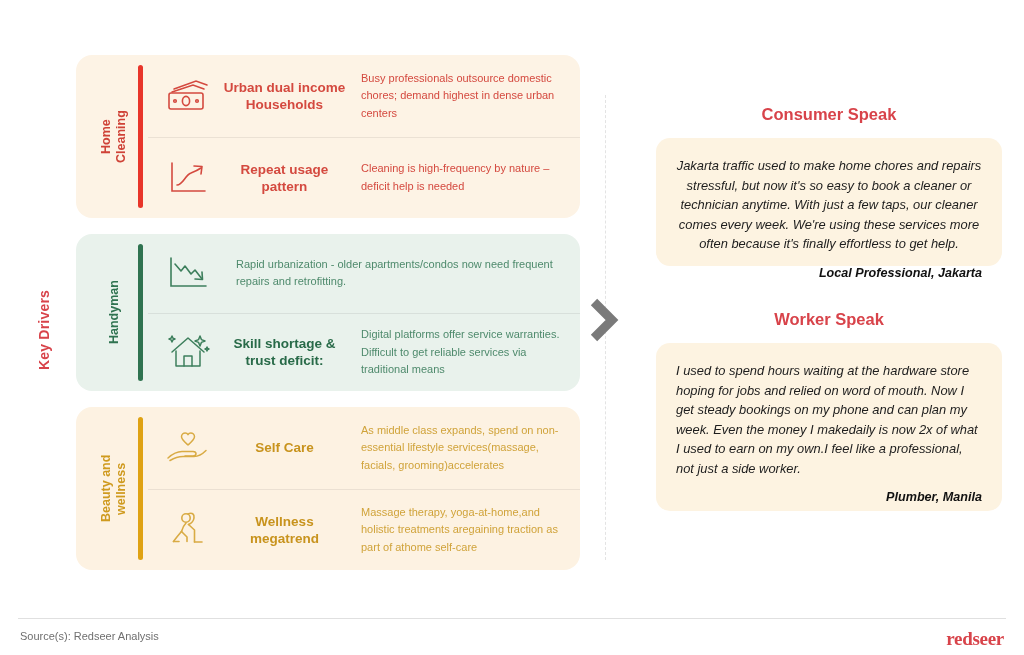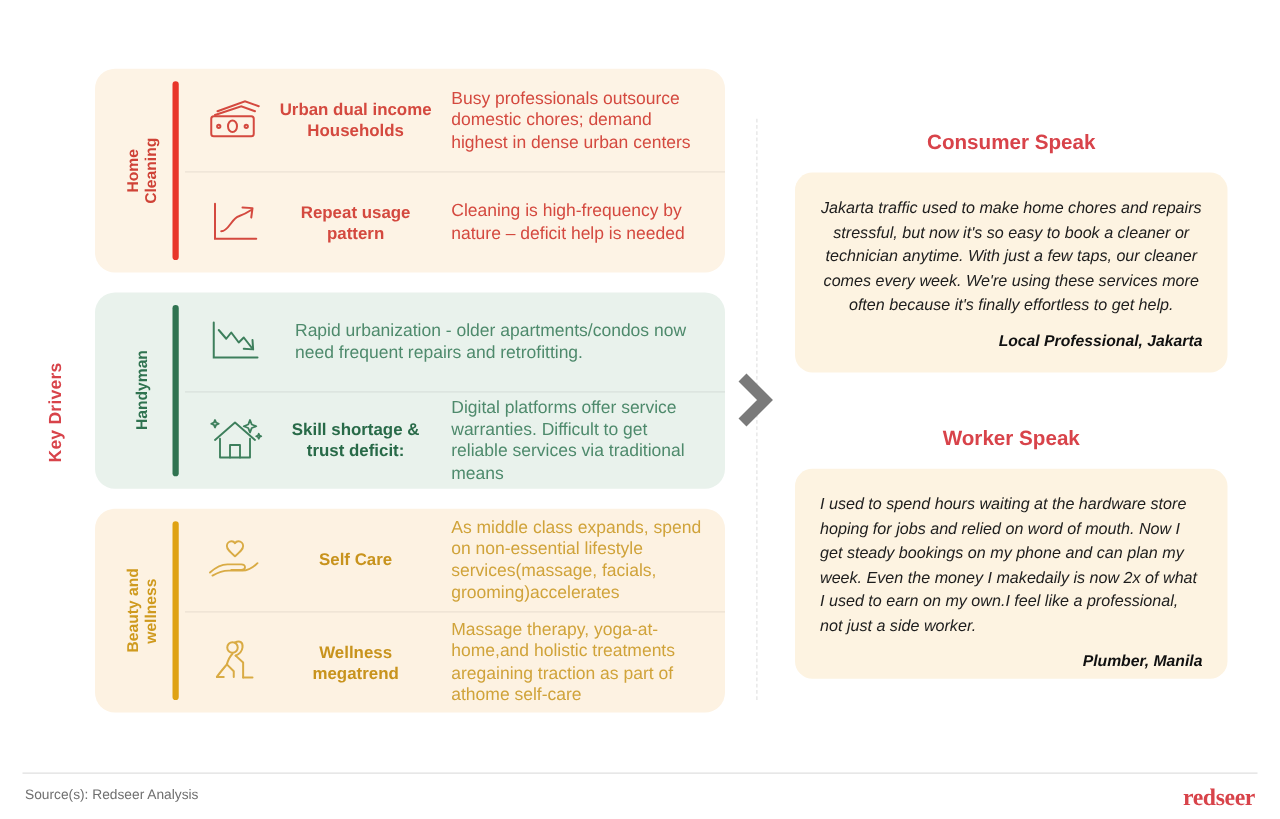--- a/index.html
+++ b/index.html
@@ -74,21 +74,21 @@
     flex: 0 0 68px;
     display: flex; align-items: center; justify-content: center;
   }
   .row-title {
     flex: 0 0 125px;
     font-size: 13.5px; font-weight: 700; line-height: 17px;
     text-align: center;
   }
   .row-desc {
     flex: 1;
-    font-size: 14px; line-height: 17.5px;
+    font-size: 11px; line-height: 17.5px;
     padding-left: 14px;
   }
   .card.home   .row-title, .card.home   .row-desc { color: #d4493f; }
   .card.handy  .row-title { color: #286a48; }
   .card.handy  .row-desc  { color: #4e8a6c; }
   .card.beauty .row-title { color: #c8931d; }
   .card.beauty .row-desc  { color: #d0a33a; }
 
   
   .v-divider {
@@ -96,34 +96,34 @@
     width: 0; height: 465px;
     border-left: 1px dashed #e3e3e3;
   }
   .chevron {
     position: absolute; left: 588px; top: 296px;
     width: 34px; height: 48px;
     color: #7a7a7a;
   }
 
   
-  .right { position: absolute; left: 636px; top: 105px; width: 346px; }
+  .right { position: absolute; left: 656px; top: 105px; width: 346px; }
   .speak-title {
     text-align: center;
     font-size: 16.5px; font-weight: 700;
     color: #d8434a;
     margin-bottom: 14px;
   }
   .speak-title.second { margin-top: 44px; }
   .quote-box {
     background: #fdf3e1;
     border-radius: 14px;
     padding: 18px 20px 14px 20px;
   }
-  .quote-box.consumer { text-align: right; height: 160px; }
+  .quote-box.consumer { text-align: right; height: 128px; }
   .quote-box.worker   { text-align: left;  height: 168px; }
   .quote-text {
     font-size: 12.9px; line-height: 19.5px;
     font-style: italic;
     color: #1d1d1d;
   }
   .quote-box.consumer .quote-text { text-align: center; }
   .quote-attrib {
     margin-top: 12px;
     font-size: 12.6px; font-weight: 700; font-style: italic;

